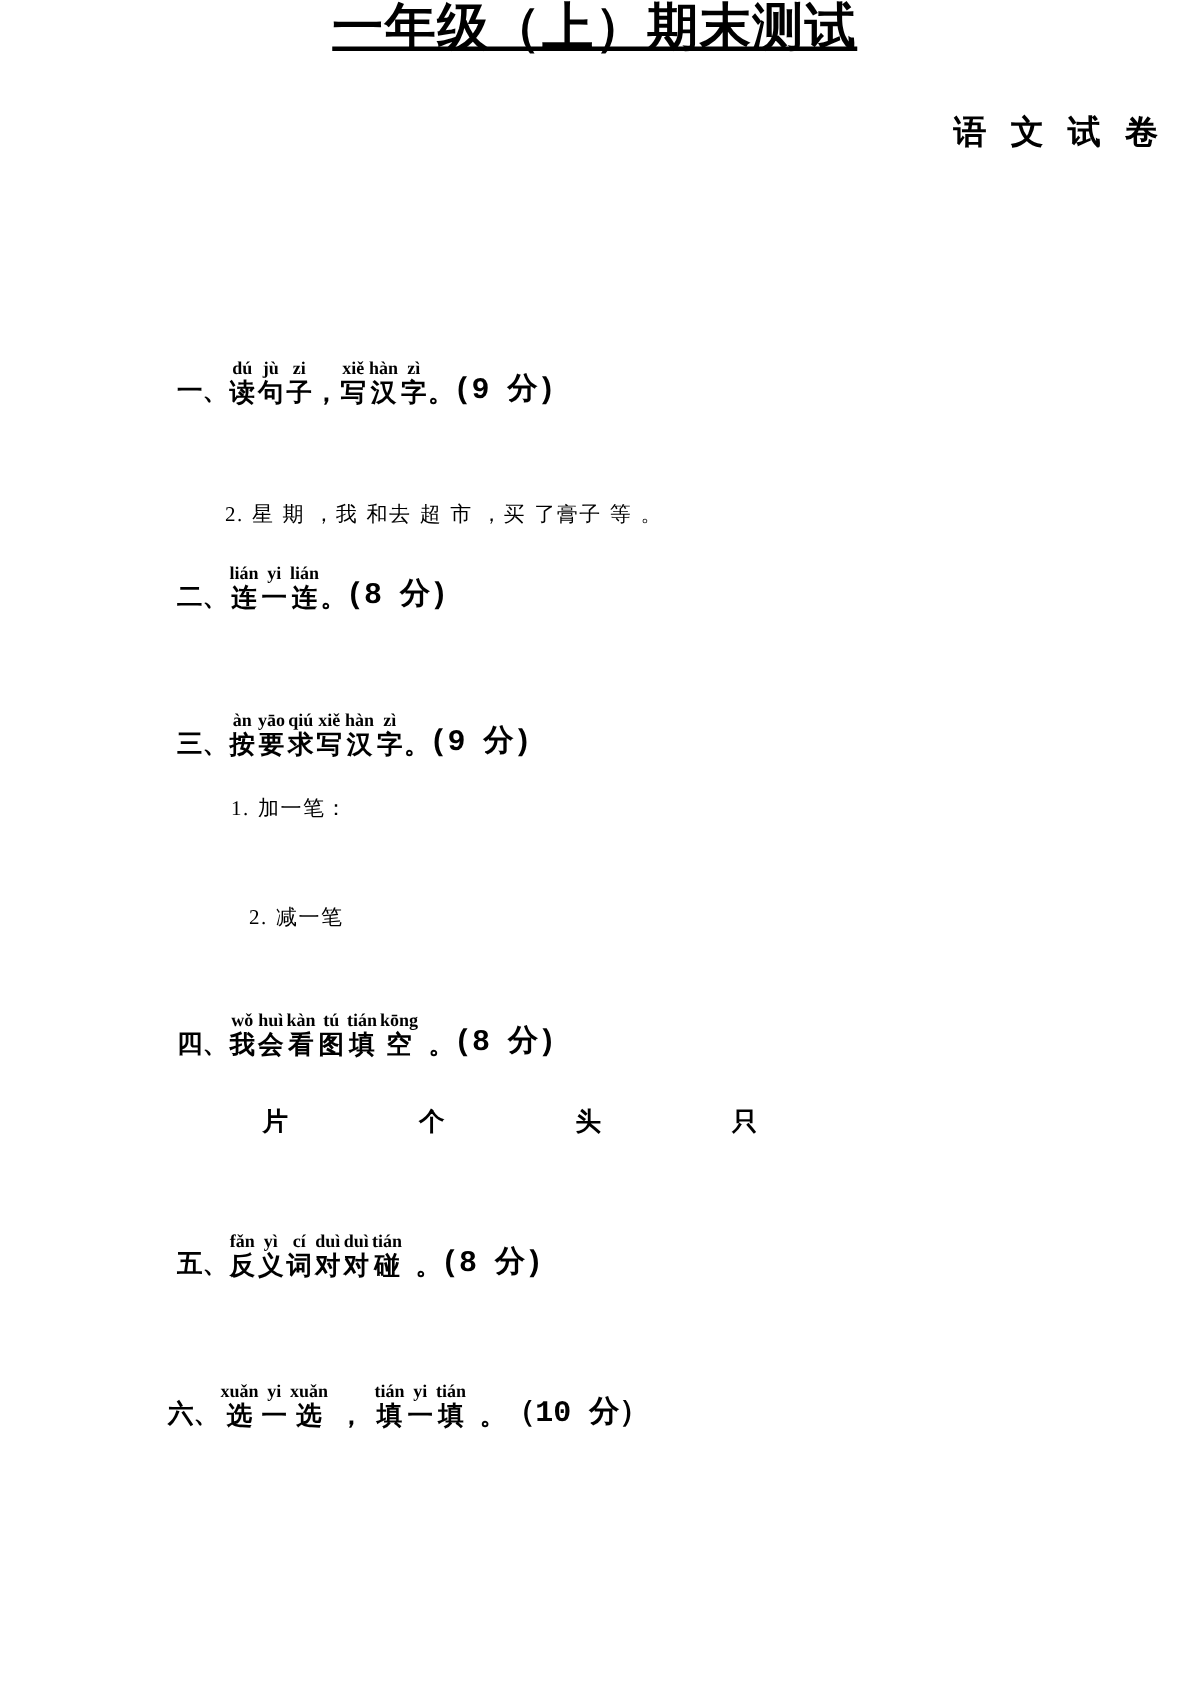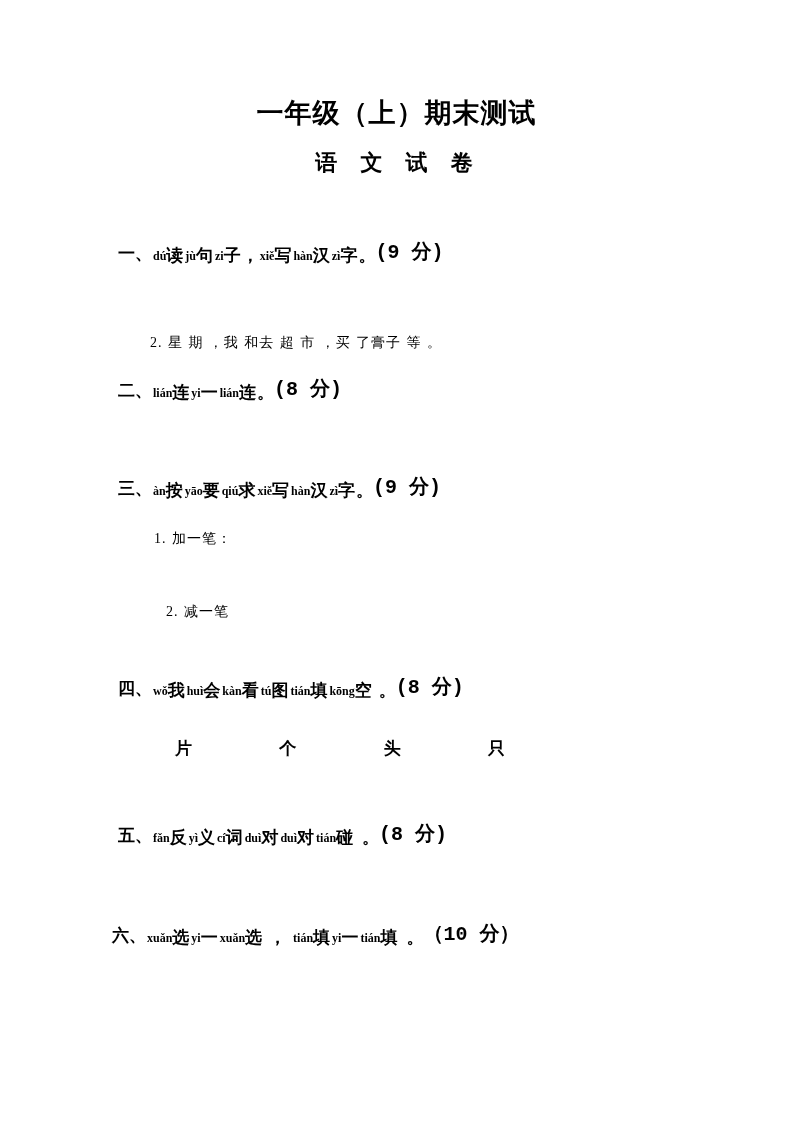--- a/index.html
+++ b/index.html
@@ -21,33 +21,33 @@
     height: 1122px;
     box-sizing: border-box;
     padding: 0;
   }
 
   
   .doc-title {
     text-align: center;
     font-family: "DejaVu Sans", sans-serif;
     font-weight: bold;
-    font-size: 27px;
+    font-size: 34px;
     letter-spacing: 1px;
     margin: 0;
-    padding-top: 98px;
     line-height: 1.1;
+    text-decoration: underline;
   }
   .doc-subtitle {
-    text-align: center;
-    font-family: Liberation Mono, monospace;
+    text-align: right;
+    font-family: Liberation Sans, sans-serif;
     font-weight: bold;
     font-size: 22px;
     letter-spacing: 5px;
-    margin: 0;
+    margin: 16px;
     padding-top: 20px;
   }
   .section-head {
     text-align: center;
     font-family: "DejaVu Sans", sans-serif;
     font-weight: bold;
     font-size: 16px;
     margin: 0;
     padding-top: 18px;
   }
@@ -72,21 +72,21 @@
   }
   .q-num {
     font-family: "DejaVu Sans", sans-serif;
     font-weight: bold;
     font-size: 17px;
     padding-bottom: 1px;
   }
   
   .ru {
     display: inline-flex;
-    flex-direction: row;
+    flex-direction: column;
     align-items: center;
     justify-content: flex-end;
     margin: 0 1px;
     line-height: 1;
   }
   .ru .py {
     font-family: "Liberation Serif", serif;
     font-weight: bold;
     font-size: 12px;
     line-height: 14px;

